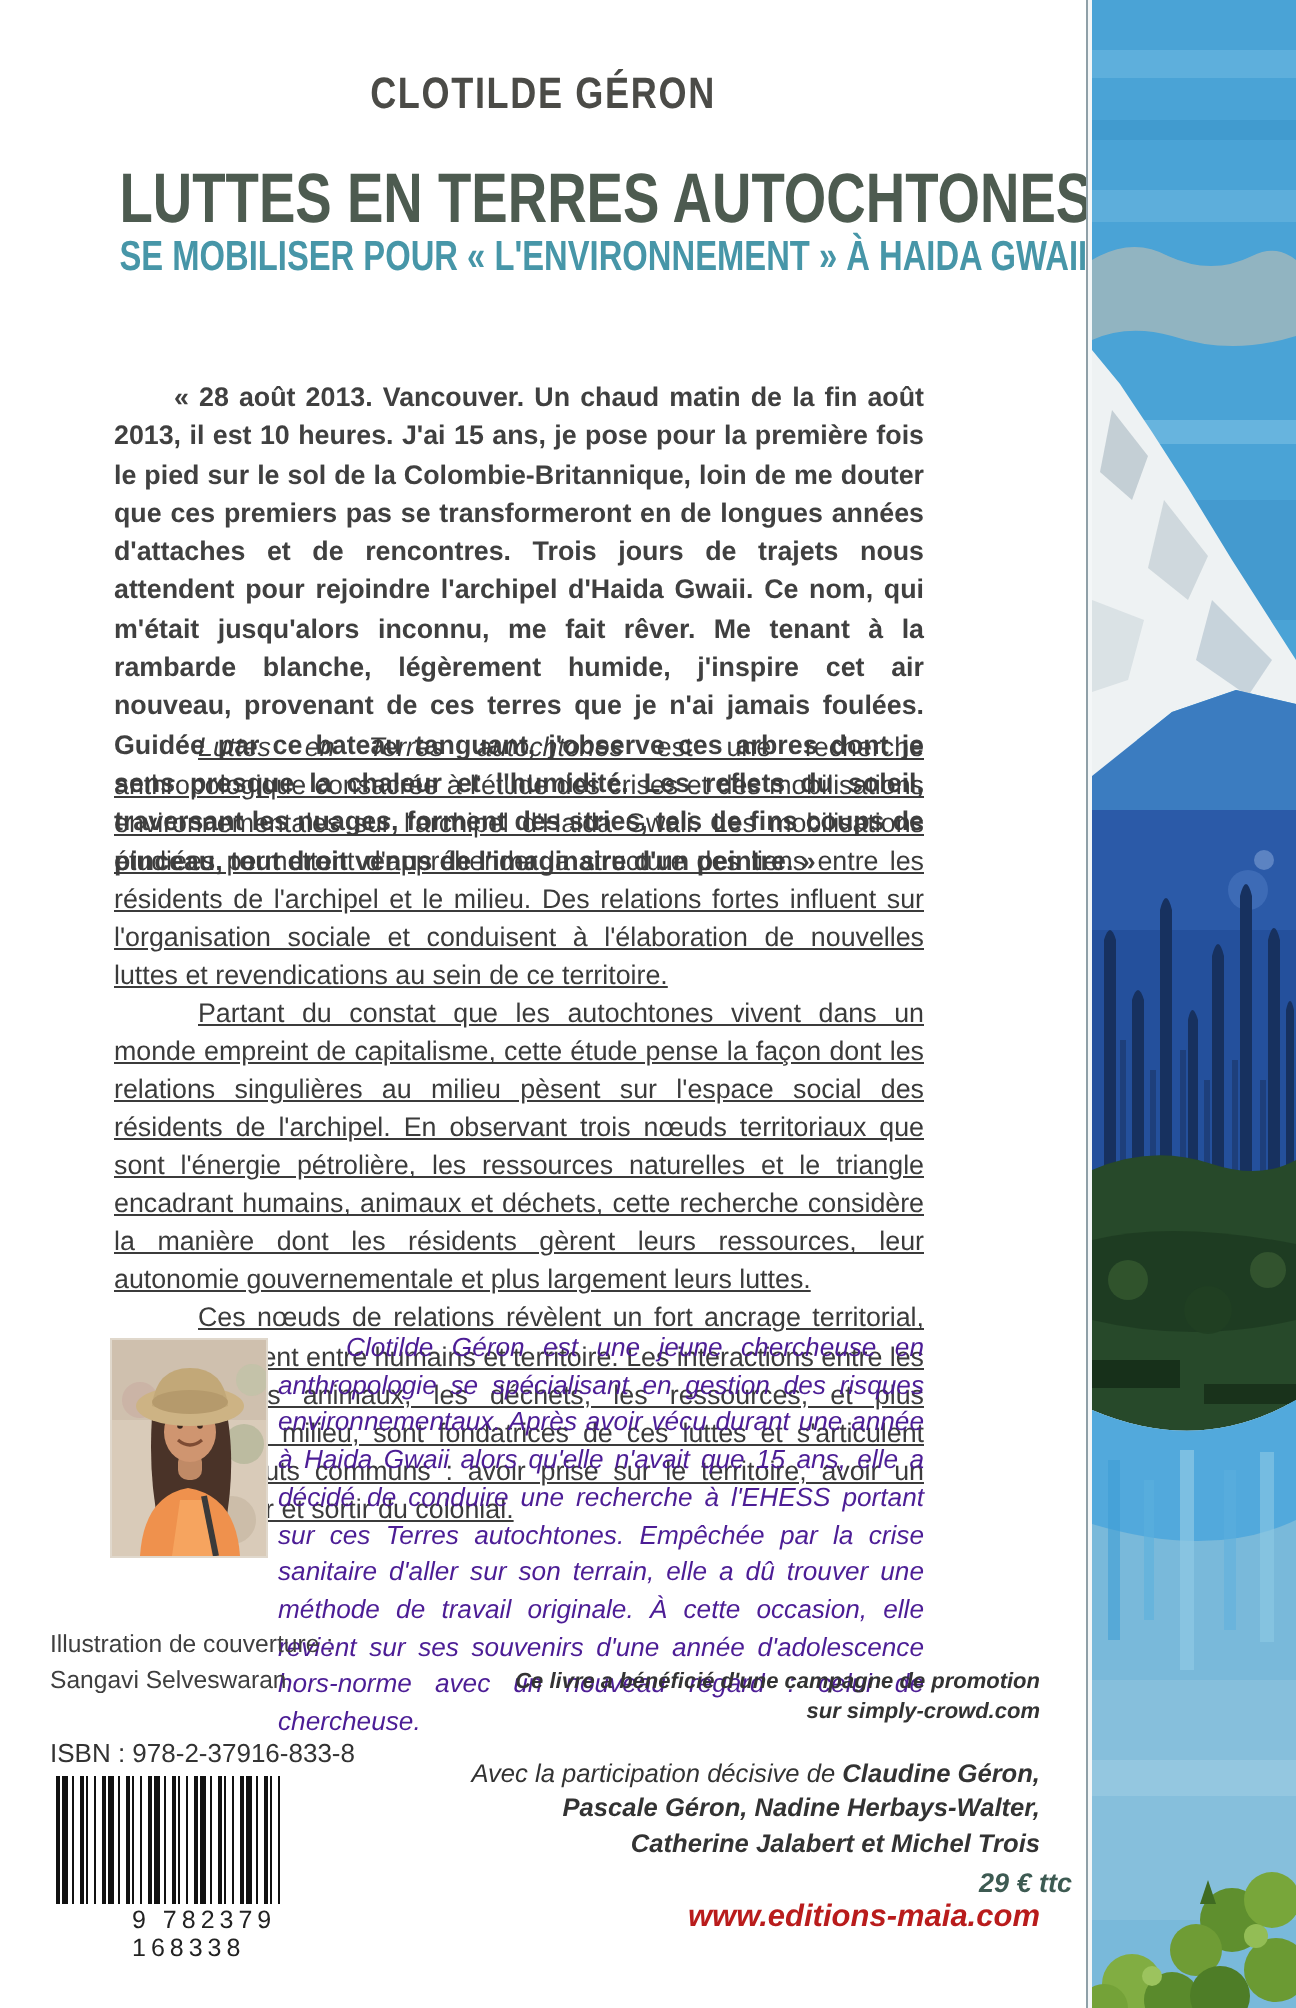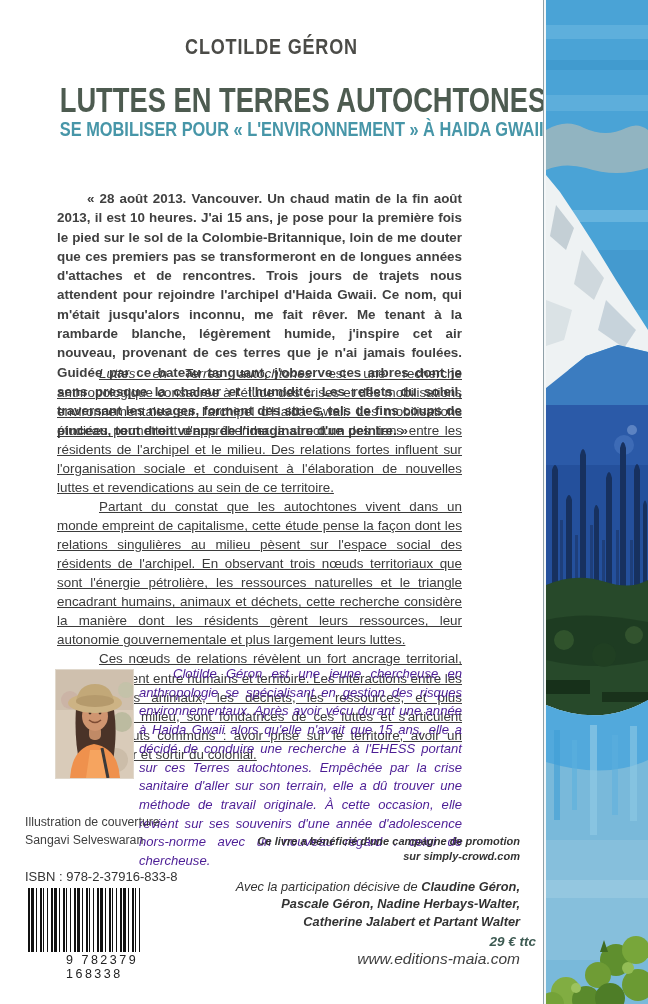--- a/index.html
+++ b/index.html
@@ -50,21 +50,21 @@
   
   .promo-note{position:absolute;top:834px;left:230px;width:290px;
     text-align:right;font-size:11px;line-height:1.35;font-style:italic;
     font-weight:bold;color:#333;}
   .participation-note{position:absolute;top:878px;left:230px;width:290px;
     text-align:right;font-size:12.8px;line-height:1.35;font-style:italic;color:#333;}
   .participation-note b{font-weight:bold;}
   .price-line{position:absolute;top:934px;left:316px;width:220px;text-align:right;
     font-size:13.5px;font-style:italic;font-weight:bold;color:#3d5a52;}
   .website-line{position:absolute;top:950px;left:280px;width:240px;text-align:right;
-    font-size:15.5px;font-style:italic;font-weight:normal;color:#404040;}
+    font-size:15.5px;font-style:italic;font-weight:bold;color:#b91c1c;}
   
   .fold-line{position:absolute;top:0;left:543px;width:1px;height:1004px;background:#8fa0a8;}
   .fold-line2{position:absolute;top:0;left:544px;width:2px;height:1004px;background:#f4f7f8;}
   .spine-art{position:absolute;top:0;left:546px;width:102px;height:1004px;}
 </style>
 </head>
 <body>
 
 <div class="page">
 
@@ -119,21 +119,21 @@
   <div class="barcode"></div>
   <div class="barcode-digits">9 782379 168338</div>
 
   <div class="promo-note">
     <span>Ce livre a bénéficié d'une campagne de promotion</span><br>
     <span>sur simply-crowd.com</span>
   </div>
   <div class="participation-note">
     <span>Avec la participation décisive de </span><b>Claudine Géron,</b><br>
     <b>Pascale Géron, Nadine Herbays-Walter,</b><br>
-    <b>Catherine Jalabert et Partant Walter</b>
+    <b>Catherine Jalabert et Michel Trois</b>
   </div>
   <div class="price-line">29 € ttc</div>
   <div class="website-line">www.editions-maia.com</div>
 
   <div class="fold-line"></div>
   <div class="fold-line2"></div>
   <div class="spine-art">
     <svg width="102" height="1004" viewBox="0 0 102 1004" xmlns="http://www.w3.org/2000/svg">
 
       <rect x="0" y="0" width="102" height="370" fill="#4aa3d6"></rect>

